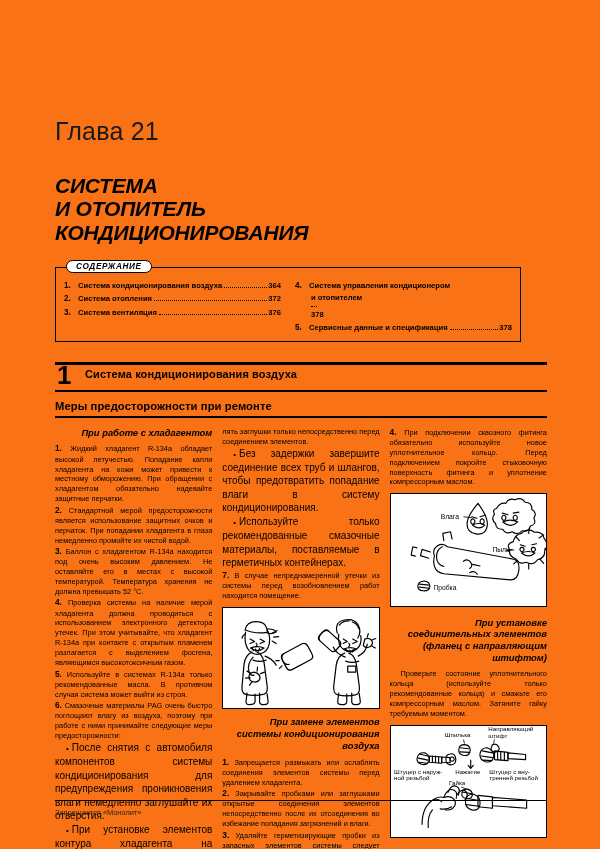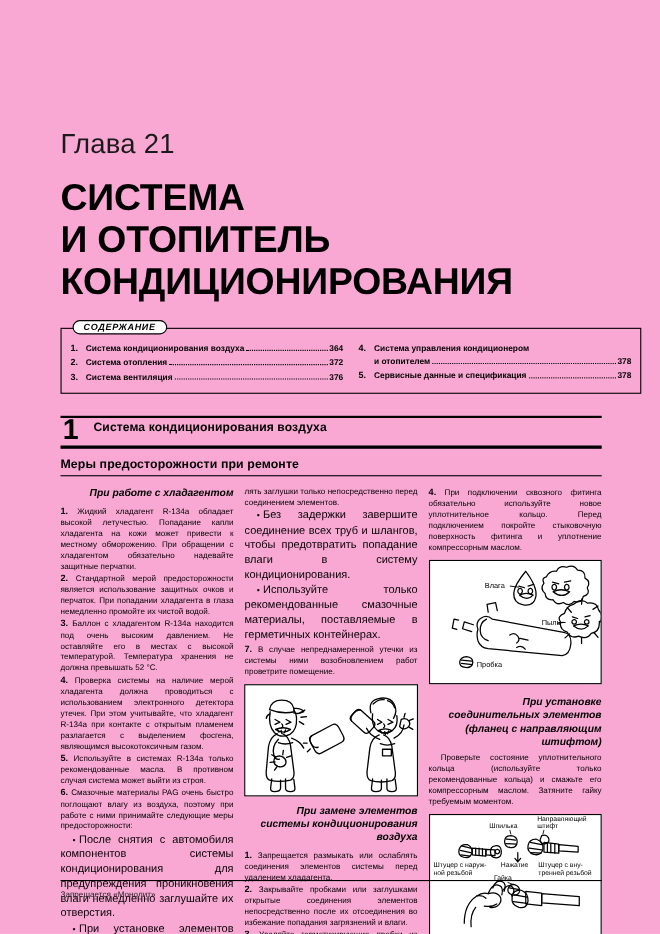--- a/index.html
+++ b/index.html
@@ -8,59 +8,60 @@
     background: #ffffff;
   }
   body {
     font-family: "Liberation Sans", sans-serif;
     color: #000000;
   }
   #page {
     position: relative;
     width: 600px;
     height: 849px;
-    background: #f9a8d4;
+    background: #f97316;
     overflow: hidden;
   }
   .content {
     position: absolute;
     left: 55px;
     top: 0;
     width: 492px;
   }
 
   
   .chapter-label {
     font-size: 25px;
     font-weight: 400;
     letter-spacing: 0.2px;
     color: #1a1a1a;
     padding-top: 118px;
     line-height: 1.1;
   }
   .chapter-title {
-    margin-top: 15px;
-    font-size: 34px;
+    margin-top: 28px;
+    font-size: 21px;
     font-weight: bold;
     line-height: 1.12;
     letter-spacing: -0.2px;
     color: #000;
     text-transform: uppercase;
     width: 420px;
+    font-style: italic;
   }
   .chapter-title .line { display: block; white-space: nowrap; }
 
   
   .toc-box {
     position: relative;
     margin-top: 23px;
     border: 1px solid #000;
     padding: 11px 8px 7px 8px;
     box-sizing: border-box;
-    width: 528px;
+    width: 466px;
   }
   .toc-tab {
     position: absolute;
     top: -8px;
     left: 10px;
     background: #ffffff;
     border: 1px solid #000;
     border-radius: 7px;
     padding: 1px 10px 1px 9px;
     font-size: 8.2px;
@@ -97,20 +98,21 @@
   }
   .toc-page { font-weight: bold; }
   .toc-cont {
     display: flex;
     align-items: baseline;
     font-size: 7.6px;
     line-height: 1.62;
     font-weight: bold;
     padding-left: 14px;
     white-space: nowrap;
+    flex-direction: column;
   }
 
   
   .sec-wrap { position: relative; margin-top: 20px; }
   .rule-thick { height: 2.6px; background: #000; }
   .sec-head {
     position: relative;
     height: 25px;
   }
   .sec-num {
@@ -294,21 +296,21 @@
         <p class="para"><b>6.</b> <span>Смазочные материалы PAG очень быстро поглощают влагу из воздуха, поэтому при работе с ними принимайте следующие меры предосторожности:</span></p>
 
         <p class="bullet">После снятия с автомобиля компонентов системы кондиционирования для предупреждения проникновения влаги немедленно заглушайте их отверстия.</p>
         <p class="bullet">При установке элементов контура хладагента на автомобиль следует уда-</p>
       </div>
 
       <div class="col">
         <p class="para">лять заглушки только непосредственно перед соединением элементов.</p>
         <p class="bullet">Без задержки завершите соединение всех труб и шлангов, чтобы предотвратить попадание влаги в систему кондиционирования.</p>
         <p class="bullet">Используйте только рекомендованные смазочные материалы, поставляемые в герметичных контейнерах.</p>
-        <p class="para"><b>7.</b> <span>В случае непреднамеренной утечки из системы ними возобновлением работ проветрите помещение.</span></p>
+        <p class="para"><b>7.</b> <span>В случае непреднамеренной утечки из системы перед возобновлением работ находится помещение.</span></p>
 
         <div class="figure">
           <svg viewBox="0 0 310 200" xmlns="http://www.w3.org/2000/svg">
             <g fill="none" stroke="#000" stroke-width="2.4" stroke-linecap="round" stroke-linejoin="round">
 
               <path d="M44 44 q3 -17 22 -17 q19 0 22 15 l1 6 q-22 5 -45 -4 z"></path>
               <path d="M88 42 q14 -1 18 6 q-9 5 -18 2"></path>
 
               <path d="M45 48 q-4 26 8 38 q12 11 28 3 q13 -8 12 -29 q-1 -11 -5 -15"></path>
 

